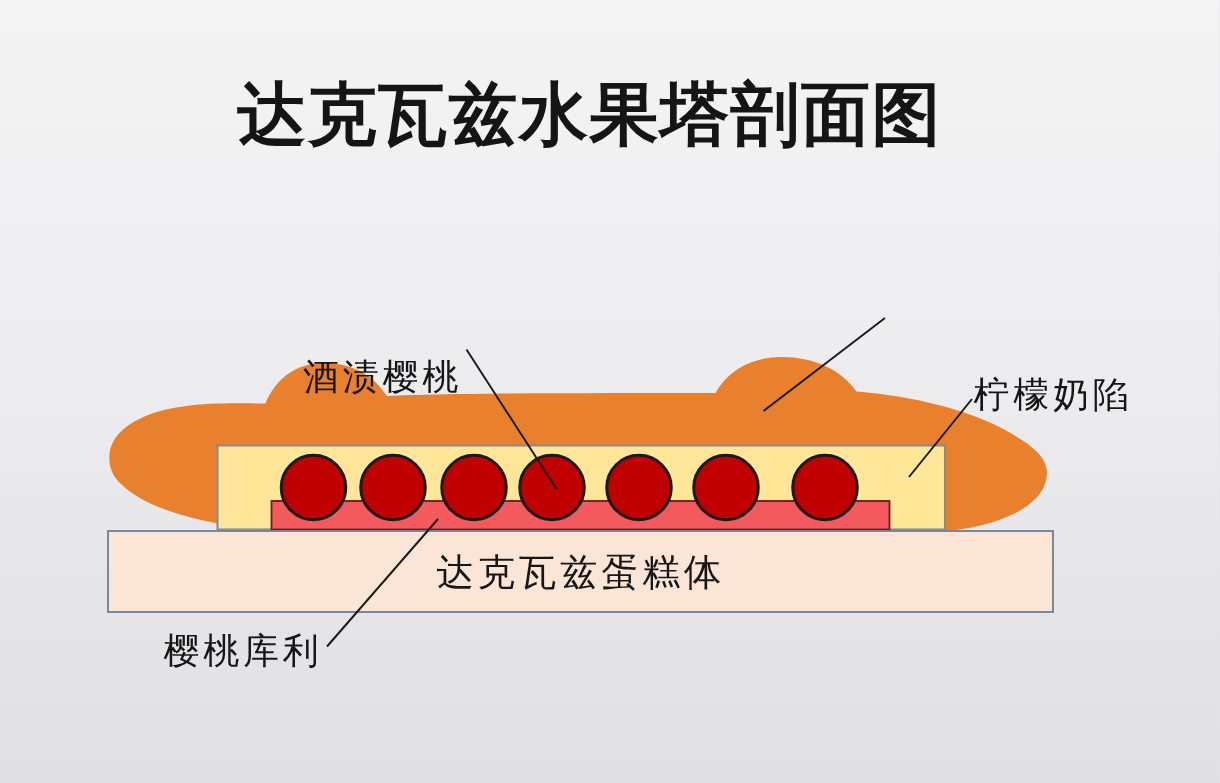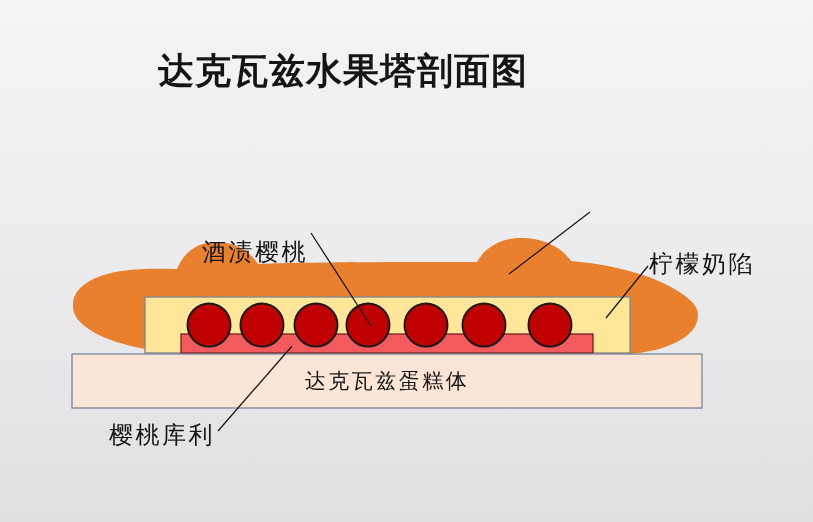--- a/index.html
+++ b/index.html
@@ -7,37 +7,37 @@
     width:813px;height:522px;overflow:hidden;
     font-family:"Liberation Sans","DejaVu Sans",sans-serif;
     background:#e4e4e6;
   }
   .stage{
     position:relative;width:813px;height:522px;
     background:linear-gradient(180deg,#f4f4f5 0%,#ededef 45%,#e0e0e2 100%);
   }
   .title{
     position:absolute;left:158px;top:48px;
-    font-size:36px;font-weight:700;color:#151515;
+    font-size:46px;font-weight:700;color:#151515;
     letter-spacing:1px;line-height:1.25;white-space:nowrap;margin:0;
   }
   .diagram-svg{position:absolute;left:0;top:0;}
   .callout{
     position:absolute;font-size:24px;color:#161616;
     letter-spacing:2.5px;line-height:1.2;white-space:nowrap;
   }
   .lbl-cherries{left:202px;top:202px;margin-top:36px;}
   .lbl-vanilla{left:593px;top:185px;}
   .lbl-lemon{left:649px;top:250px;}
   .lbl-coulis{left:109px;top:421px;}
   .cake-label-box{
     position:absolute;left:72px;top:354px;width:630px;height:54px;
     display:flex;align-items:center;justify-content:center;
   }
-  .cake-label-box span{font-size:21px;color:#161616;letter-spacing:2.5px;white-space:nowrap;}
+  .cake-label-box span{font-size:25px;color:#161616;letter-spacing:2.5px;white-space:nowrap;}
 </style>
 </head>
 <body>
 
 <div class="stage">
 
   <h1 class="title">达克瓦兹水果塔剖面图</h1>
 
   <svg class="diagram-svg" width="813" height="522" viewBox="0 0 813 522">
 

